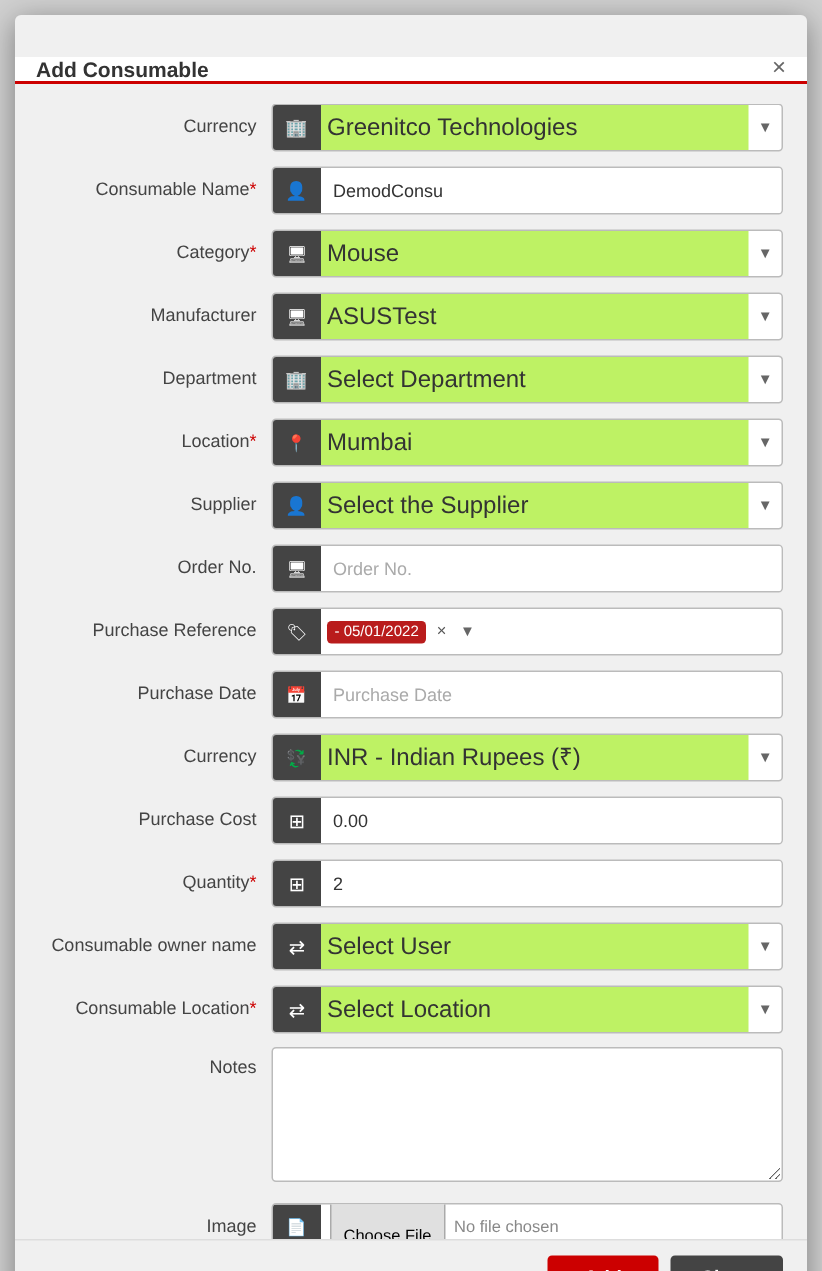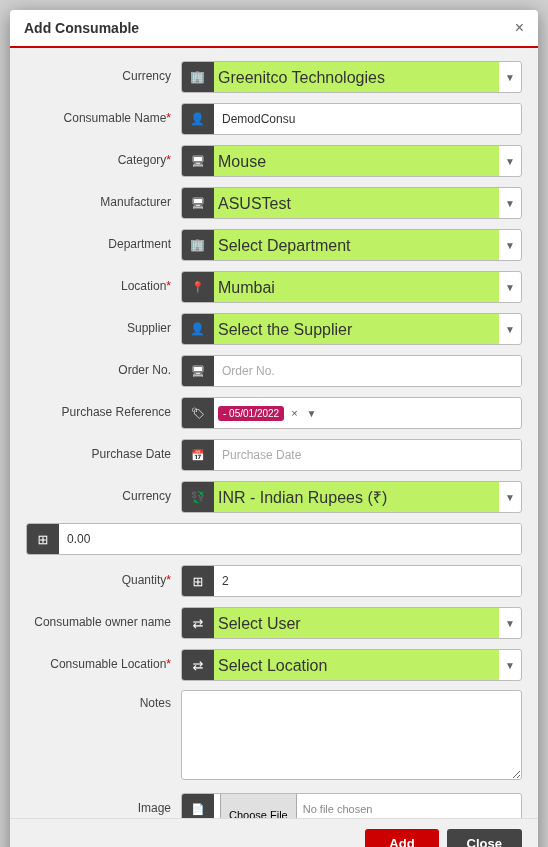--- a/index.html
+++ b/index.html
@@ -14,25 +14,26 @@
     }
     .modal {
       background: #f0f0f0;
       width: 528px;
       border-radius: 4px;
       box-shadow: 0 4px 20px rgba(0,0,0,0.4);
       overflow: hidden;
     }
     .modal-header {
       background: #fff;
-      padding: 10px 14px;
+      padding: 0 14px;
       border-bottom: 2px solid #cc0000;
       display: flex;
       justify-content: space-between;
       align-items: center;
+      margin-top: 28px;
     }
     .modal-title {
       font-size: 14px;
       font-weight: bold;
       color: #333;
     }
     .modal-close {
       font-size: 16px;
       color: #666;
       cursor: pointer;
@@ -107,21 +108,21 @@
       outline: none;
       font-size: 16px;
       padding: 0 4px;
       color: #333;
       background: #bef264;
       height: 100%;
       appearance: none;
       cursor: pointer;
     }
     .tag-badge {
-      background: #be185d;
+      background: #b91c1c;
       color: #fff;
       font-size: 10px;
       padding: 2px 5px;
       border-radius: 3px;
       margin: 0 4px;
     }
     .tag-x {
       color: #555;
       font-size: 11px;
       padding: 0 3px;
@@ -360,20 +361,23 @@
             <span class="icon-money"></span>
           </div>
         <select class="select-field">
           <option>INR - Indian Rupees (₹)</option>
         </select>
         <span class="select-arrow">▼</span>
       </div>
     </div>
 
     <div class="form-row">
+      <div class="form-label">
+        <span>Purchase Cost</span>
+      </div>
       <div class="input-wrapper">
         <div class="input-icon dark">
             <span class="icon-grid"></span>
           </div>
         <input type="text" class="input-field" value="0.00" style="">
       </div>
     </div>
 
     <div class="form-row">
       <div class="form-label">

